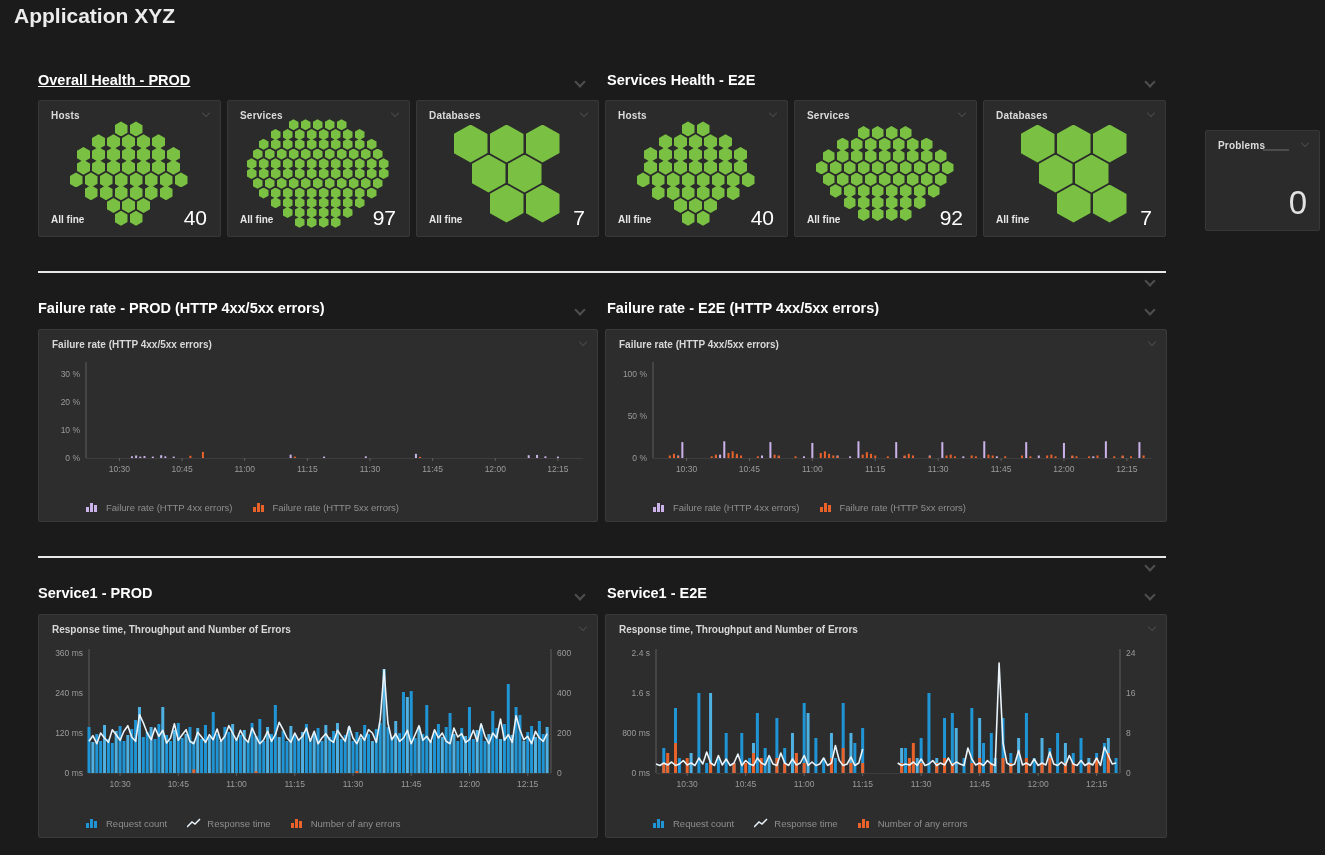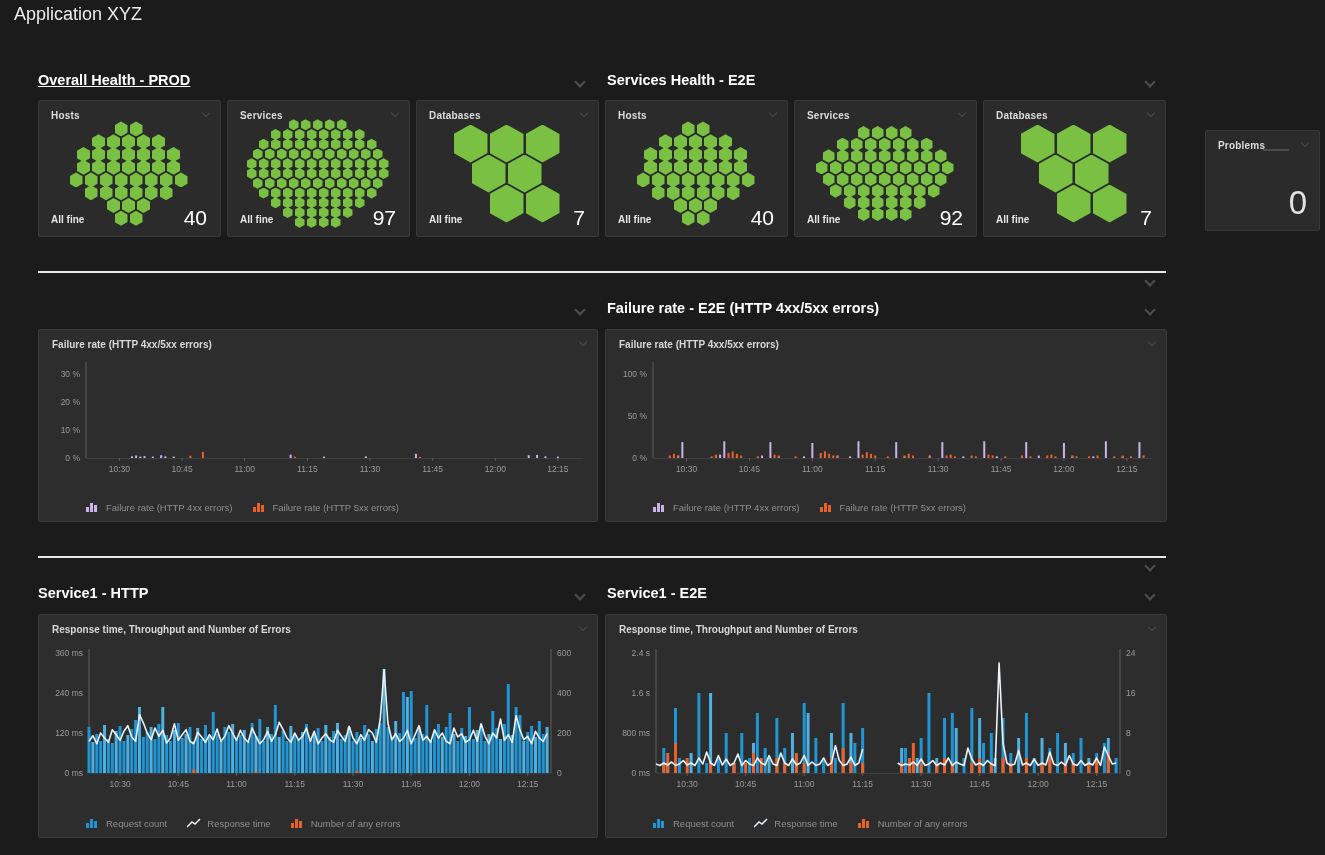--- a/index.html
+++ b/index.html
@@ -1,20 +1,20 @@
 <!DOCTYPE html>
 <html><head>
 <meta charset="utf-8">
 <style>
   * { margin:0; padding:0; box-sizing:border-box; }
   html,body { background:#141414; }
   body { font-family:"Liberation Sans", sans-serif; }
   .dashboard { position:relative; width:1325px; height:855px; background:#1b1b1b; overflow:hidden; }
 
-  .page-title { position:absolute; left:14px; top:4px; font-size:18px; color:#ececec; font-weight:400; }
+  .page-title { position:absolute; left:14px; top:4px; font-size:21px; color:#ececec; font-weight:700; }
 
   .section-title { position:absolute; font-size:14.5px; font-weight:bold; color:#ffffff; }
 
   .chev { display:inline-block; width:8px; height:8px;
           border-right:2px solid #4f4f4f; border-bottom:2px solid #4f4f4f;
           transform:rotate(45deg); }
   .chev.small { width:6px; height:6px; border-width:1.5px; border-color:#4a4a4a; }
   .sec-chev { position:absolute; }
 
   .tile { position:absolute; background:#2b2b2b; border:1px solid #383838; border-radius:2px; }
@@ -384,20 +384,21 @@
         <span class="tile-title">Problems</span>
         <span class="chev small"></span>
       </div>
     <span class="problems-spark"></span>
     <span class="problems-value">0</span>
   </div>
 
   <div class="divider" style="left:38px;top:271px;width:1128px;"></div>
   <span class="chev sec-chev" style="left:1146px;top:277px;"></span>
 
+  <div class="section-title" style="left:38px;top:300px;">Failure rate - PROD (HTTP 4xx/5xx errors)</div>
   <span class="chev sec-chev" style="left:576px;top:306px;"></span>
   <div class="section-title" style="left:607px;top:300px;">Failure rate - E2E (HTTP 4xx/5xx errors)</div>
   <span class="chev sec-chev" style="left:1146px;top:306px;"></span>
 
   <div class="chart-tile" style="left:38px;top:329px;width:560px;height:193px;">
     <div class="chart-header">
         <span class="chart-title">Failure rate (HTTP 4xx/5xx errors)</span>
         <span class="chev small"></span>
       </div>
     <svg class="chart-svg" width="558" height="142" viewBox="0 0 558 142">
@@ -586,21 +587,21 @@
             <rect x="8" y="3" width="3" height="7" fill="#e8622a"></rect>
           </svg>
           <span class="legend-label">Failure rate (HTTP 5xx errors)</span>
         </span>
       </div>
   </div>
 
   <div class="divider" style="left:38px;top:556px;width:1128px;"></div>
   <span class="chev sec-chev" style="left:1146px;top:562px;"></span>
 
-  <div class="section-title" style="left:38px;top:585px;">Service1 - HTTP</div>
+  <div class="section-title" style="left:38px;top:585px;">Service1 - PROD</div>
   <span class="chev sec-chev" style="left:576px;top:591px;"></span>
   <div class="section-title" style="left:607px;top:585px;">Service1 - E2E</div>
   <span class="chev sec-chev" style="left:1146px;top:591px;"></span>
 
   <div class="chart-tile" style="left:38px;top:614px;width:560px;height:224px;">
     <div class="chart-header">
         <span class="chart-title">Response time, Throughput and Number of Errors</span>
         <span class="chev small"></span>
       </div>
     <svg class="chart-svg" width="558" height="170" viewBox="0 0 558 170">

